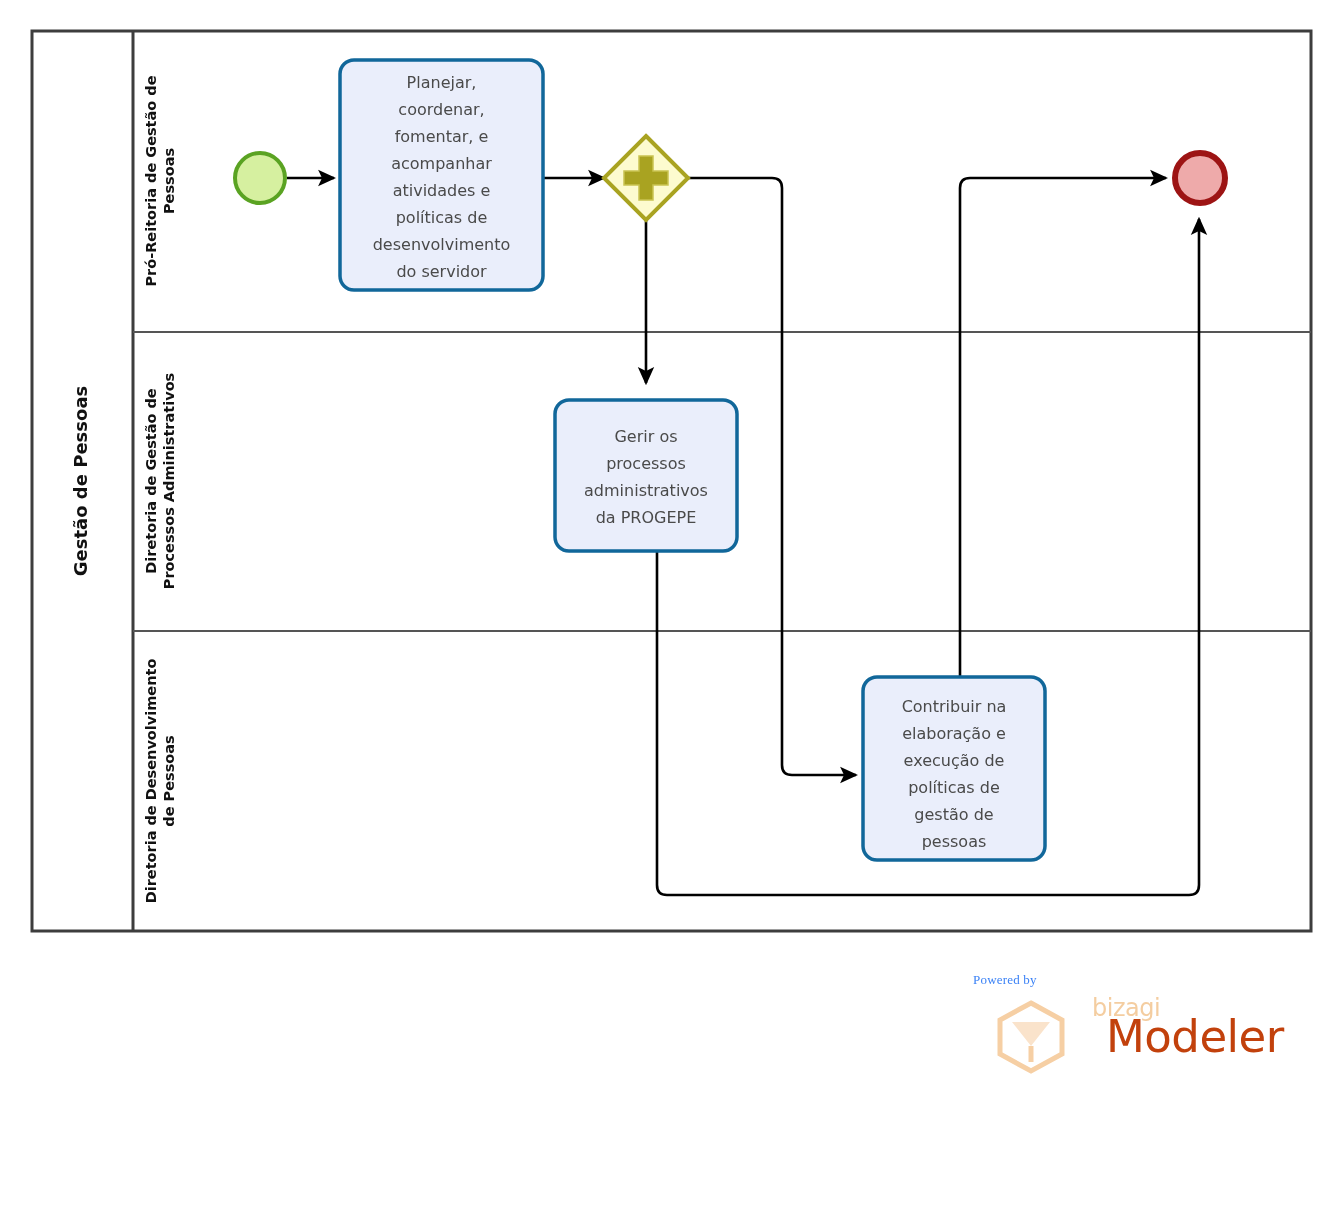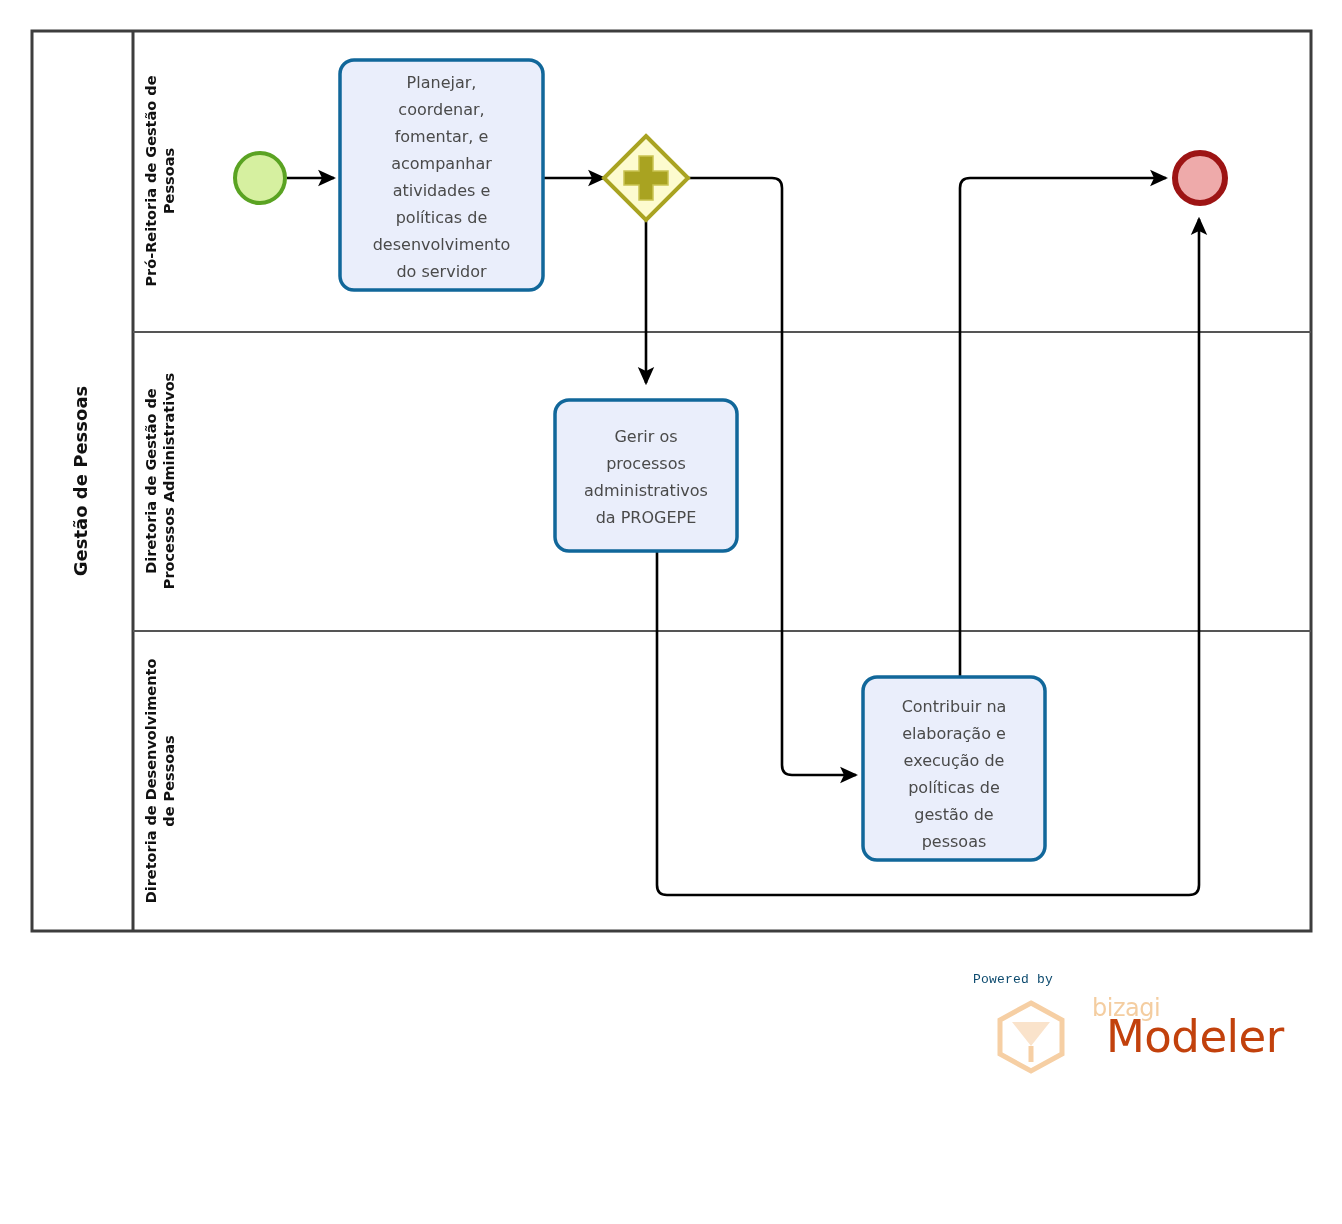--- a/index.html
+++ b/index.html
@@ -83,23 +83,23 @@
 
   
   #bizagi-watermark {
     position: absolute;
     left: 968px;
     top: 972px;
     width: 300px;
     height: 110px;
   }
   .powered-by-text {
-    font-family: Liberation Mono, monospace;
+    font-family: Liberation Serif, serif;
     font-size: 13px;
-    color: #0c4a6e;
+    color: #3b82f6;
     position: absolute;
     left: 5px;
     top: 0px;
     letter-spacing: 0.2px;
   }
   .bizagi-word {
     position: absolute;
     left: 124px;
     top: 22px;
     font-family: "DejaVu Sans", "Liberation Sans", sans-serif;

